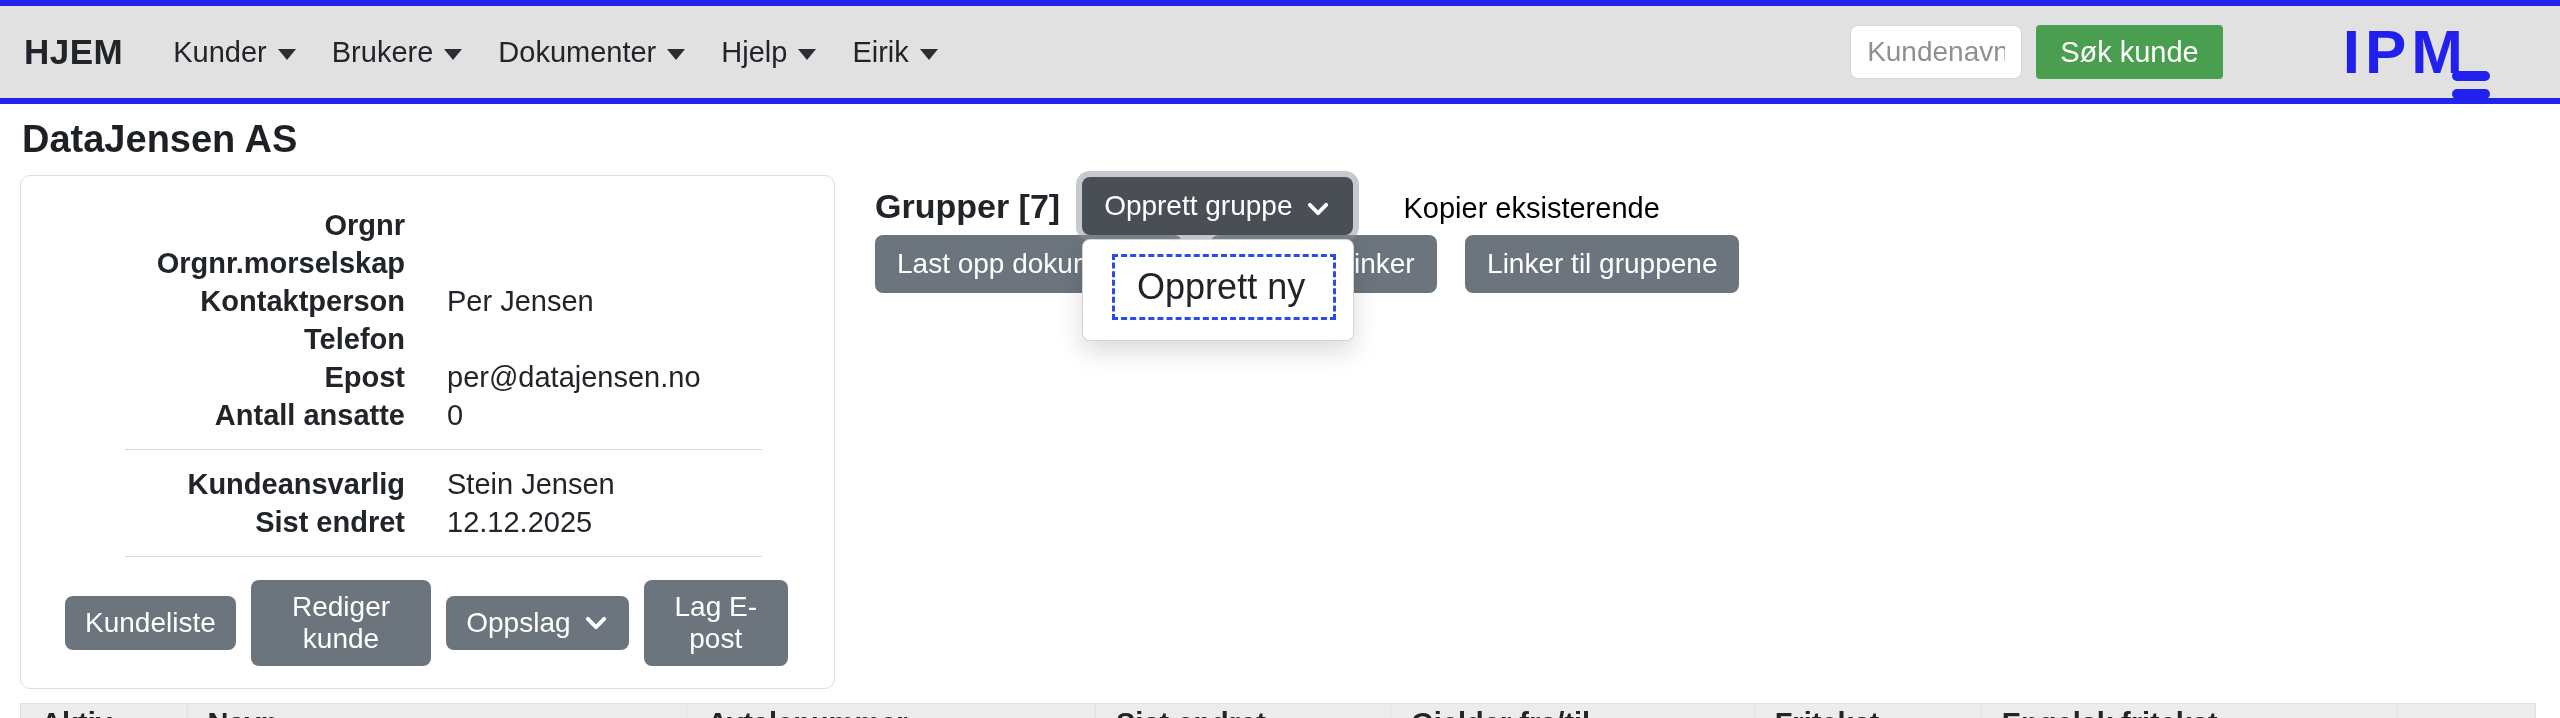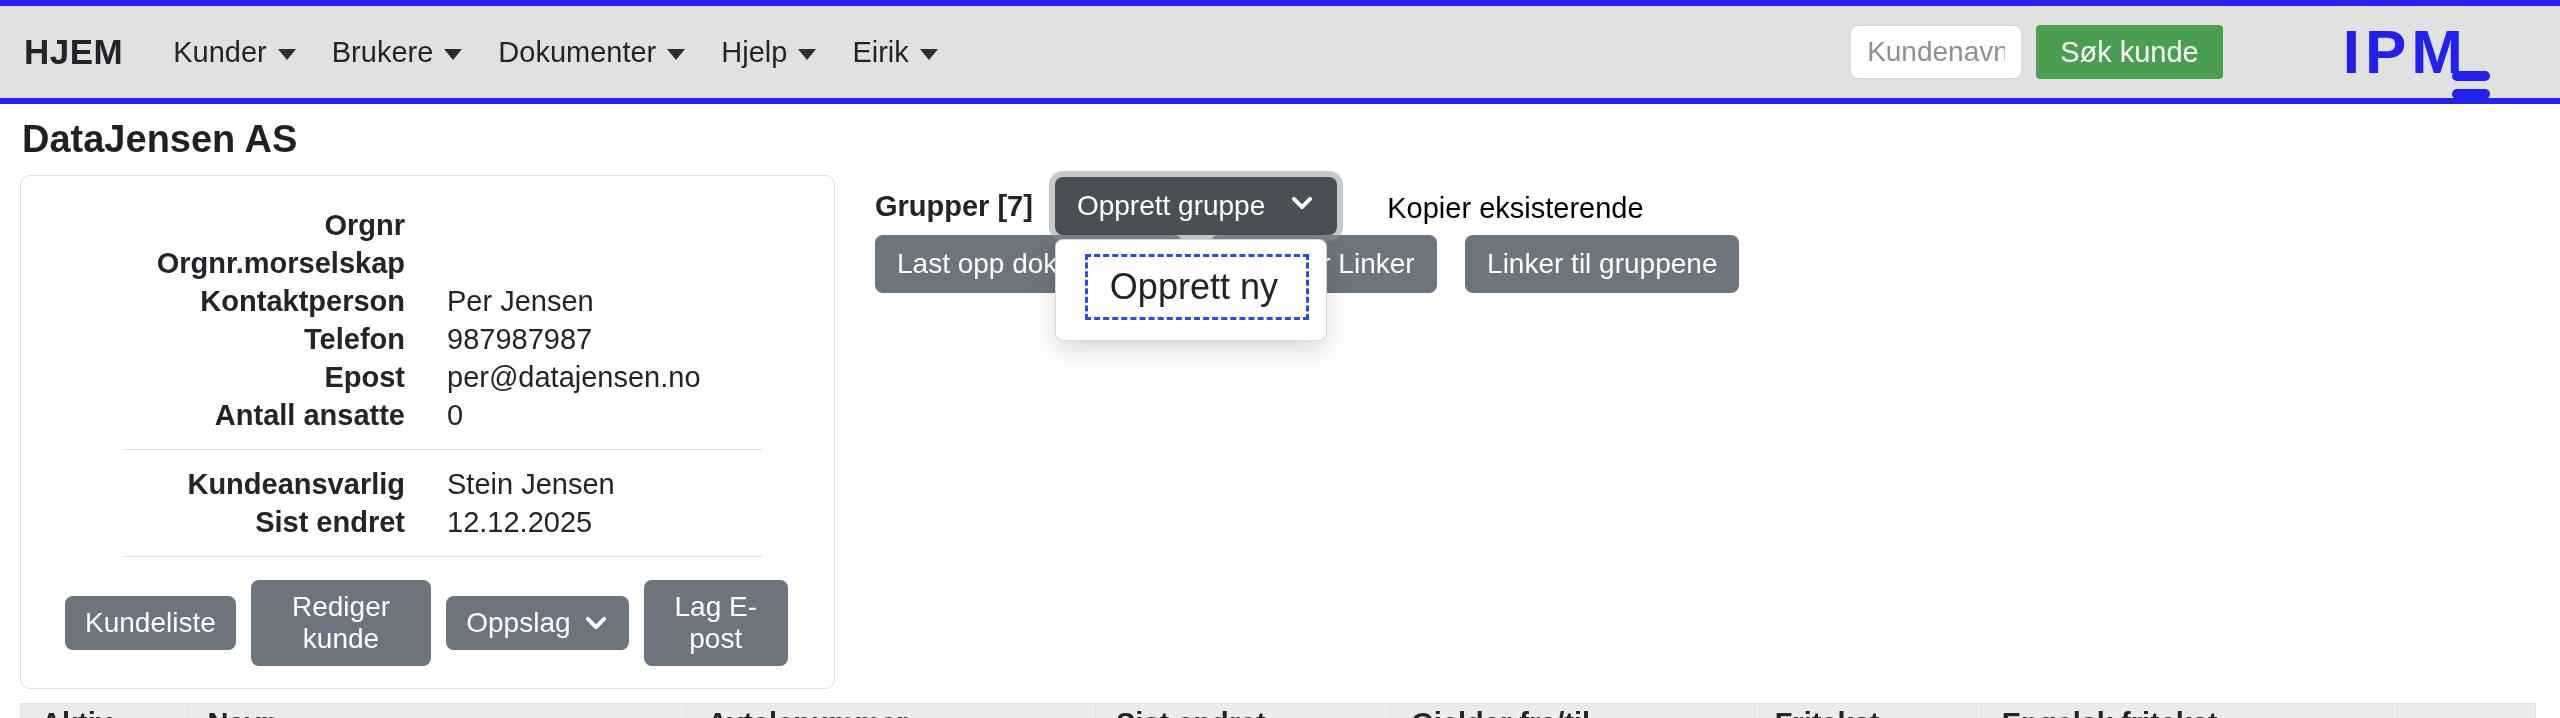--- a/index.html
+++ b/index.html
@@ -44,24 +44,24 @@
   .card-buttons { display:flex; align-items:center; padding:8px 30px 0 28px; }
   .btn-gray { background:#6c757d; color:#fff; border:none; border-radius:8px;
               font-size:28px; padding:11px 20px; margin-right:15px; cursor:pointer;
               display:inline-flex; align-items:center; gap:12px;
               font-family:"Liberation Sans", sans-serif; }
   .btn-epost { margin-left:auto; margin-right:0; }
 
   
   .right-col { flex:1; position:relative; }
   .groups-header { display:flex; align-items:center; margin-top:2px; }
-  .groups-title { font-size:29px; font-weight:700; margin-right:22px; white-space:nowrap; }
+  .groups-title { font-size:34px; font-weight:700; margin-right:22px; white-space:nowrap; }
   .btn-group-action { background:#6c757d; color:#fff; border:none; border-radius:8px;
                       font-size:28px; padding:13px 22px; margin-right:24px; cursor:pointer;
-                      display:inline-flex; align-items:flex-start; gap:24px; white-space:nowrap;
+                      display:inline-flex; align-items:flex-end; gap:13px; white-space:nowrap;
                       font-family:"Liberation Sans", sans-serif; }
   .btn-opprett { background:#494f54; position:relative;
                  box-shadow:0 0 0 6px rgba(141,148,156,.5); }
   .chev { width:26px; height:26px; flex:0 0 auto; }
 
   
   .dropdown-menu { position:absolute; top:calc(100% + 4px); left:0; width:272px;
                    background:#fff; border:1px solid rgba(0,0,0,.16); border-radius:8px;
                    box-shadow:0 10px 26px rgba(0,0,0,.15); padding:8px 0 14px; z-index:20;
                    color:#212529; font-weight:400; }
@@ -132,21 +132,20 @@
       <div class="field-row">
         <span class="field-label">Orgnr.morselskap</span>
         <span class="field-value"></span>
       </div>
       <div class="field-row">
         <span class="field-label">Kontaktperson</span>
         <span class="field-value">Per Jensen</span>
       </div>
       <div class="field-row">
         <span class="field-label">Telefon</span>
-        <span class="field-value">987987987</span>
       </div>
       <div class="field-row">
         <span class="field-label">Epost</span>
         <span class="field-value">per@datajensen.no</span>
       </div>
       <div class="field-row">
         <span class="field-label">Antall ansatte</span>
         <span class="field-value">0</span>
       </div>
       <hr class="divider">

